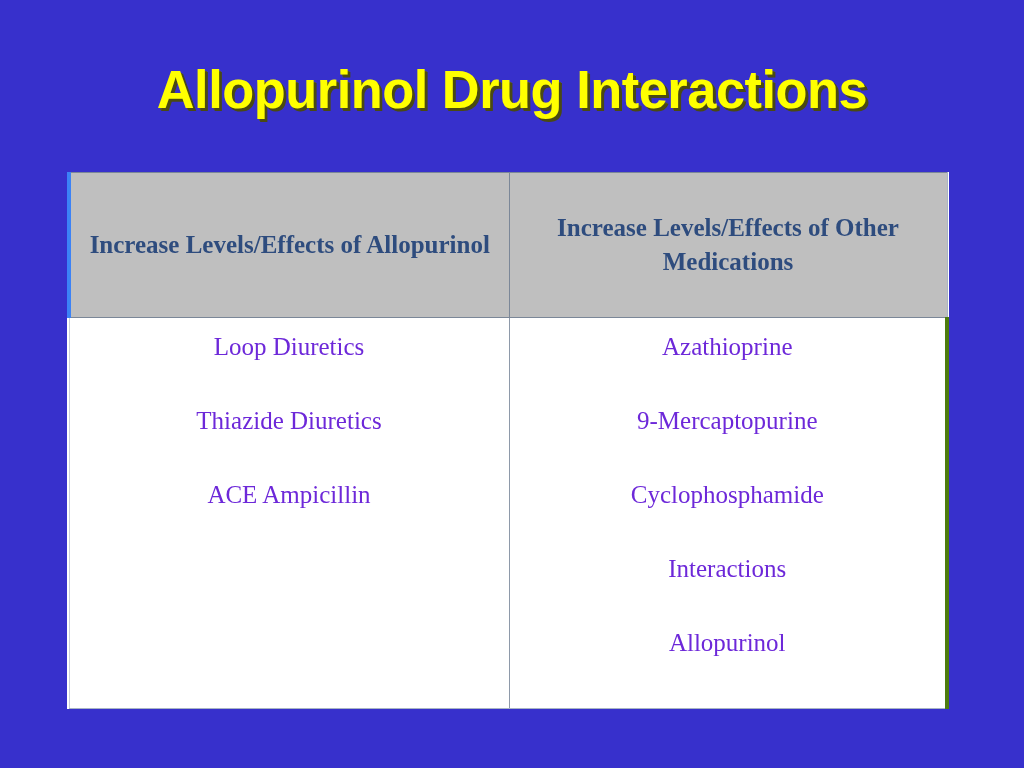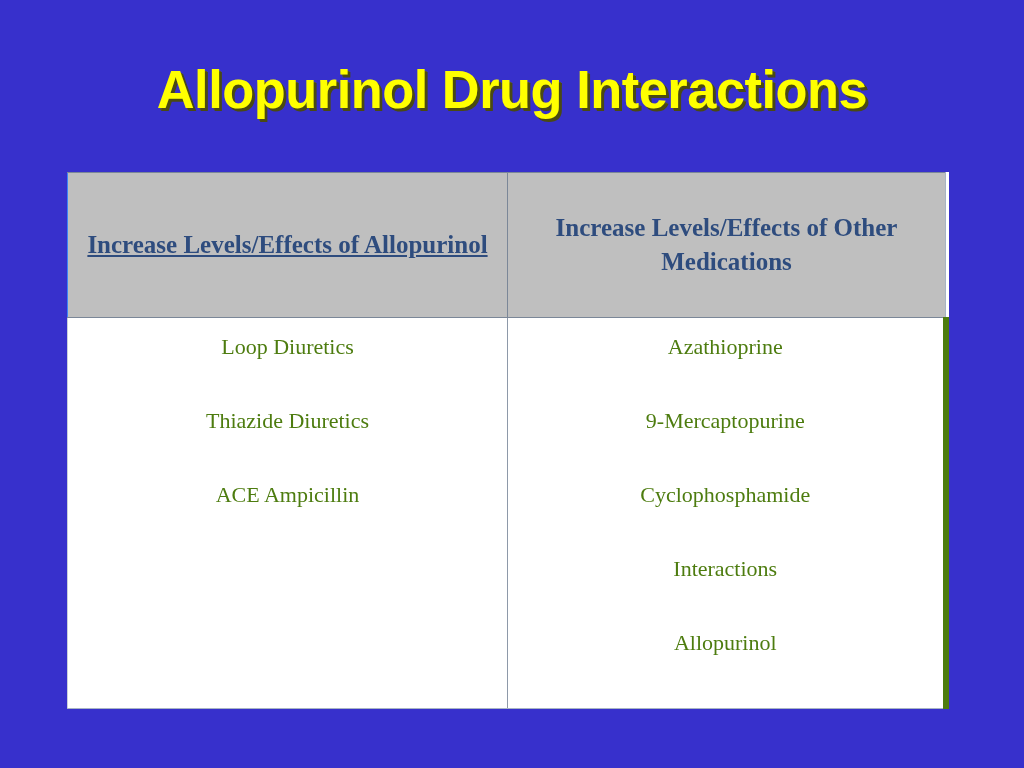--- a/index.html
+++ b/index.html
@@ -65,47 +65,47 @@
     font-weight: bold;
     font-size: 25px;
     line-height: 34px;
     text-align: center;
     vertical-align: middle;
     padding: 8px 18px;
     height: 145px;
     box-sizing: border-box;
     border: 1px solid #7b8798;
   }
-  thead th.header-left  { border-left: 1px solid #3b82f6; text-decoration: underline; }
+  thead th.header-left  { border-left: 4px solid #3b82f6; }
   thead th.header-right { border-right: 1px solid #A8B4C4; text-align: center; }
 
   tbody td {
     vertical-align: top;
     padding: 0;
     background: #FFFFFF;
     border-left: 1px solid #8e99a9;
     border-right: 1px solid #8e99a9;
     border-top: 1px solid #7b8798;
     border-bottom: 1px solid #A8B4C4;
   }
   tbody td.cell-left  { border-left: 1px solid #C9CFDB; }
-  tbody td.cell-right { border-right: 6px solid #4d7c0f; }
+  tbody td.cell-right { border-right: 4px solid #4d7c0f; }
 
   .item-list {
     list-style: none;
     margin: 0;
     padding: 0;
     padding-top: 14px;
   }
   .item-list li {
     font-family: "Liberation Serif", "DejaVu Serif", serif;
     font-weight: normal;
-    font-size: 22px;
+    font-size: 25px;
     line-height: 30px;
-    color: #4d7c0f;
+    color: #6d28d9;
     text-align: center;
     height: 74px;
     box-sizing: border-box;
     white-space: nowrap;
   }
 </style>
 </head>
 <body>
 
 <div id="slide">

